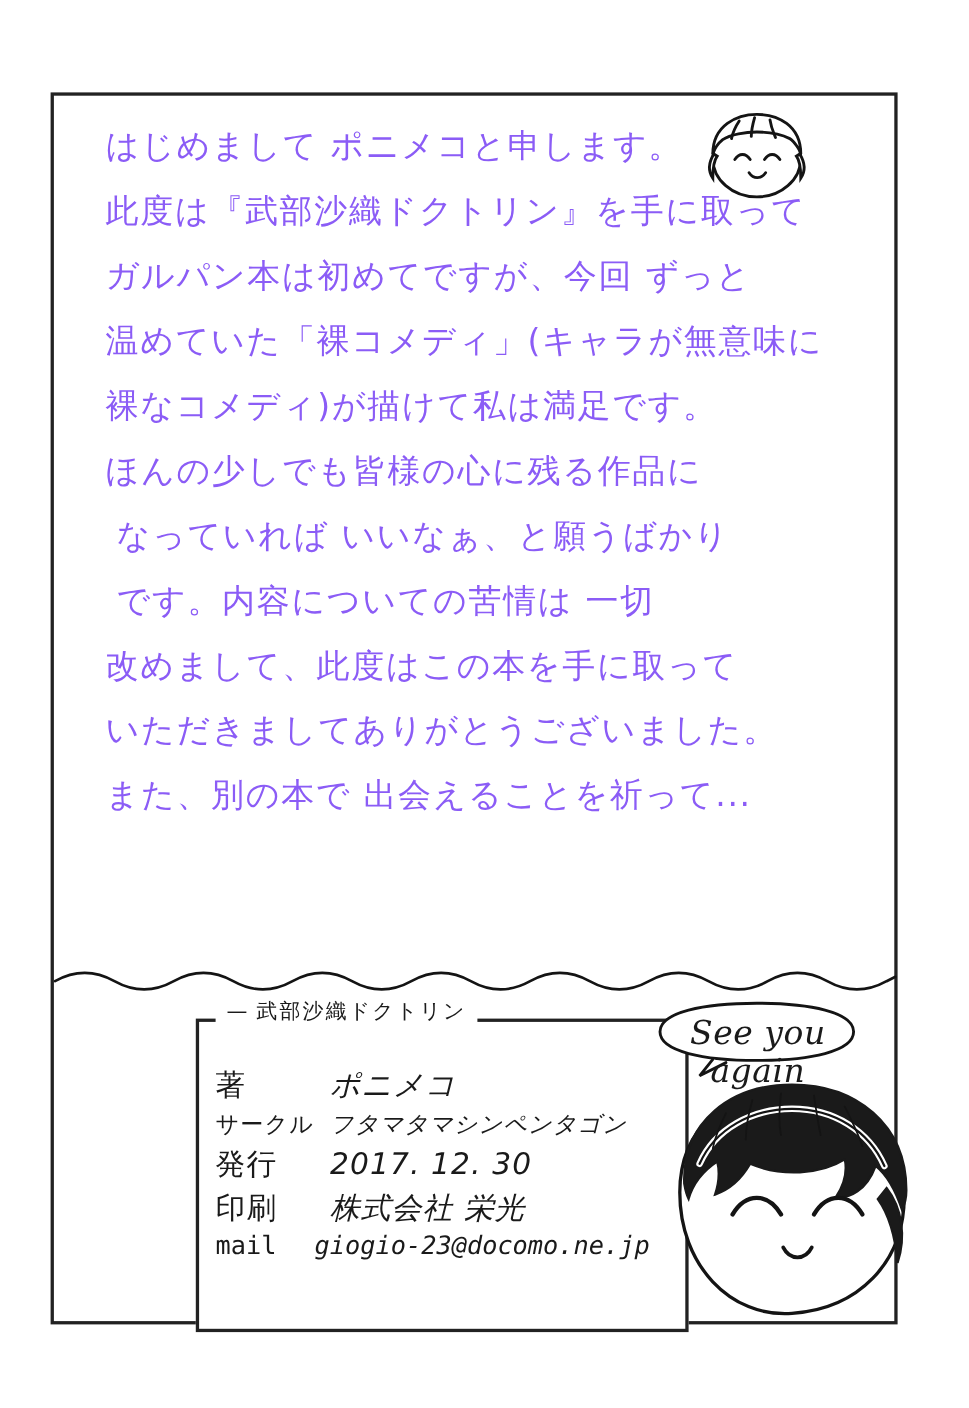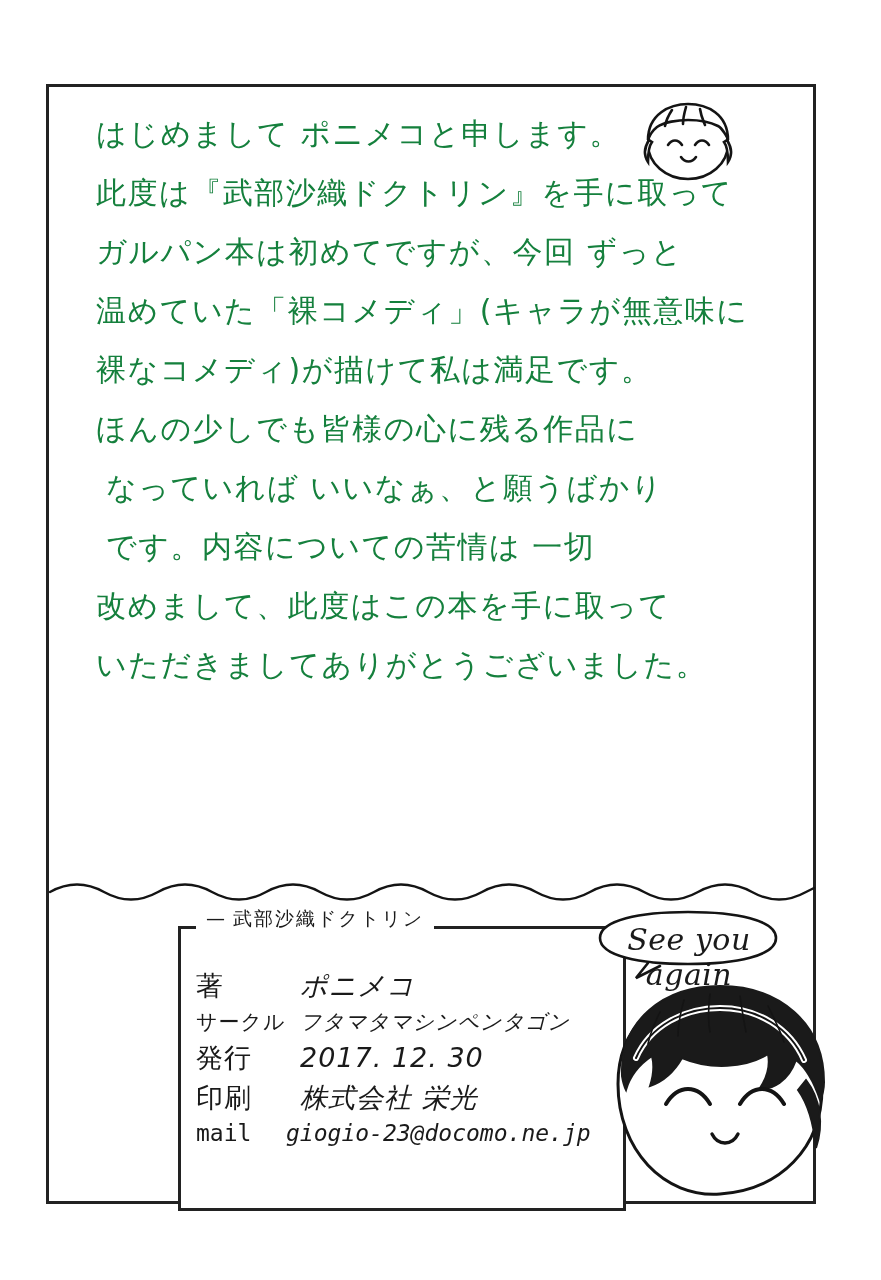--- a/index.html
+++ b/index.html
@@ -32,21 +32,21 @@
     position: absolute;
     left: 96px;
     top: 104px;
     width: 690px;
   }
   .line {
     font-size: 30px;
     line-height: 59px;
     letter-spacing: 1.5px;
     white-space: nowrap;
-    color: #15803d;
+    color: #8b5cf6;
   }
   .line.indent {
     padding-left: 10px;
   }
 
   
   .chibi-top {
     position: absolute;
     left: 634px;
     top: 98px;
@@ -173,20 +173,21 @@
   <div class="line">はじめまして ポニメコと申します。</div>
   <div class="line">此度は『武部沙織ドクトリン』を手に取って</div>
   <div class="line">ガルパン本は初めてですが、今回 ずっと</div>
   <div class="line">温めていた「裸コメディ」(キャラが無意味に</div>
   <div class="line">裸なコメディ)が描けて私は満足です。</div>
   <div class="line">ほんの少しでも皆様の心に残る作品に</div>
   <div class="line indent">なっていれば いいなぁ、と願うばかり</div>
   <div class="line indent">です。内容についての苦情は 一切</div>
   <div class="line">改めまして、此度はこの本を手に取って</div>
   <div class="line">いただきましてありがとうございました。</div>
+  <div class="line">また、別の本で 出会えることを祈って...</div>
 </div>
 
 <div class="chibi-top">
   <svg width="108" height="86" viewBox="0 0 108 86" fill="none" stroke="#141414" stroke-width="2.6" stroke-linecap="round">
 
     <ellipse cx="54" cy="46" rx="40" ry="35" fill="#ffffff"></ellipse>
 
     <path d="M14 42 C14 16 36 6 54 6 C73 6 94 16 94 42 C94 40 88 30 84 28 C76 24 64 22 54 22 C44 22 30 24 23 29 C18 33 15 39 14 42 Z" fill="#ffffff"></path>
 
     <path d="M38 12 C34 18 32 23 31 28"></path>

